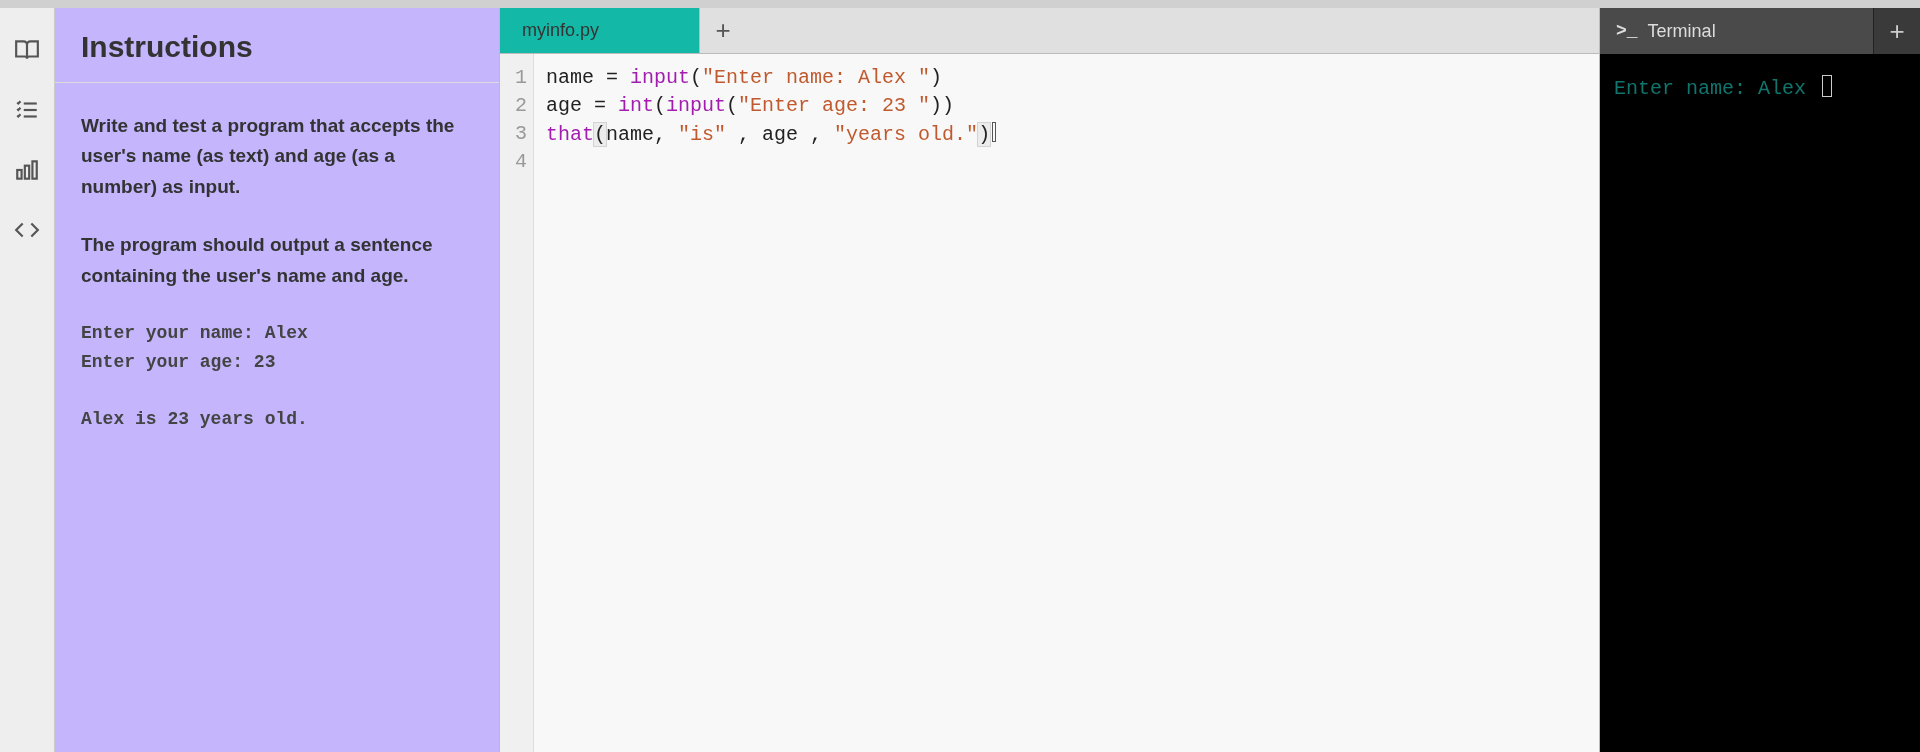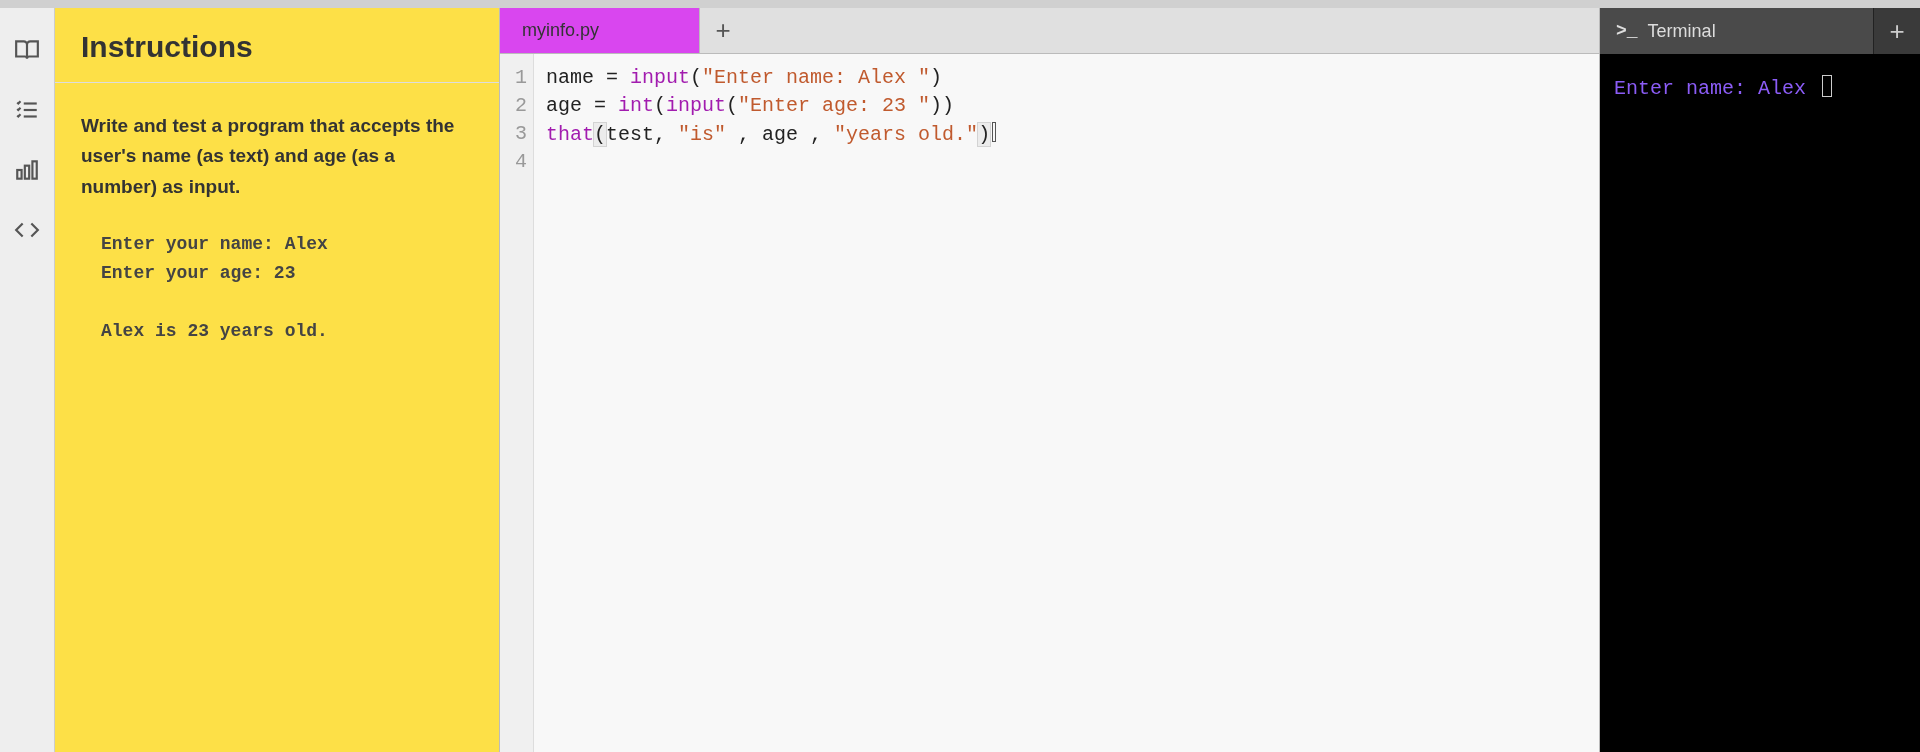--- a/index.html
+++ b/index.html
@@ -35,21 +35,21 @@
   width: 28px;
   height: 28px;
   display: flex;
   align-items: center;
   justify-content: center;
   color: #555;
   cursor: pointer;
 }
 .instructions {
   width: 445px;
-  background: #fde047;
+  background: #c4b5fd;
   display: flex;
   flex-direction: column;
   border-right: 1px solid #bbb;
 }
 .instructions-header {
   padding: 22px 26px 18px 26px;
   border-bottom: 1px solid #ddd;
 }
 .instructions-title {
   font-size: 30px;
@@ -63,41 +63,40 @@
   line-height: 1.6;
   font-weight: bold;
 }
 .instructions-body p { margin-bottom: 28px; }
 .instructions-body pre {
   font-family: "Courier New", monospace;
   font-size: 18px;
   color: #444;
   white-space: pre-wrap;
   margin-top: 20px;
-  margin-left: 20px;
 }
 .editor {
   flex: 1;
   background: #f6f6f6;
   display: flex;
   flex-direction: column;
   border-right: 1px solid #bbb;
   min-width: 0;
 }
 .tabs {
   display: flex;
   height: 46px;
   background: #e0e0e0;
   border-bottom: 1px solid #bbb;
 }
 .tab {
   padding: 0 22px;
   display: flex;
   align-items: center;
-  background: #d946ef;
+  background: #14b8a6;
   border-right: 1px solid #bbb;
   font-size: 18px;
   color: #333;
   min-width: 200px;
   cursor: pointer;
 }
 .tab-add {
   width: 46px;
   display: flex;
   align-items: center;
@@ -176,21 +175,21 @@
   font-size: 26px;
   color: #ccc;
   background: #3a3a3a;
   cursor: pointer;
 }
 .term-body {
   flex: 1;
   padding: 18px 14px;
   font-family: "Courier New", monospace;
   font-size: 20px;
-  color: #8b5cf6;
+  color: #0f766e;
   white-space: pre;
 }
 .term-cursor {
   display: inline-block;
   width: 10px;
   height: 22px;
   border: 1px solid #ccc;
   margin-left: 4px;
   position: relative;
   top: 3px;
@@ -233,20 +232,21 @@
         </svg>
     </div>
   </div>
 
   <div class="instructions">
     <div class="instructions-header">
       <div class="instructions-title">Instructions</div>
     </div>
     <div class="instructions-body">
       <p>Write and test a program that accepts the user's name (as text) and age (as a number) as input.</p>
+      <p>The program should output a sentence containing the user's name and age.</p>
       <pre>Enter your name: Alex
 Enter your age: 23
 
 Alex is 23 years old.</pre>
     </div>
   </div>
 
   <div class="editor">
     <div class="tabs">
       <div class="tab">
@@ -259,21 +259,21 @@
     <div class="code-area">
       <div class="gutter" id="gutter">
           <div>1</div>
           <div>2</div>
           <div>3</div>
           <div>4</div>
         </div>
       <div class="code" id="code">
           <div class="line"><span>name = </span><span class="tok-fn">input</span><span>(</span><span class="tok-str">"Enter name: Alex "</span><span>)</span></div>
           <div class="line"><span>age = </span><span class="tok-fn">int</span><span>(</span><span class="tok-fn">input</span><span>(</span><span class="tok-str">"Enter age: 23 "</span><span>))</span></div>
-          <div class="line"><span class="tok-fn">that</span><span class="bracket-hl">(</span><span>test, </span><span class="tok-str">"is"</span><span> , age , </span><span class="tok-str">"years old."</span><span class="bracket-hl">)</span><span class="cursor-box"></span></div>
+          <div class="line"><span class="tok-fn">that</span><span class="bracket-hl">(</span><span>name, </span><span class="tok-str">"is"</span><span> , age , </span><span class="tok-str">"years old."</span><span class="bracket-hl">)</span><span class="cursor-box"></span></div>
           <div class="line"></div>
         </div>
     </div>
   </div>
 
   <div class="terminal">
     <div class="term-tabs">
       <div class="term-tab">
         <span style="font-family:'Courier New',monospace;font-weight:bold;">&gt;_</span>
         <span>Terminal</span>

